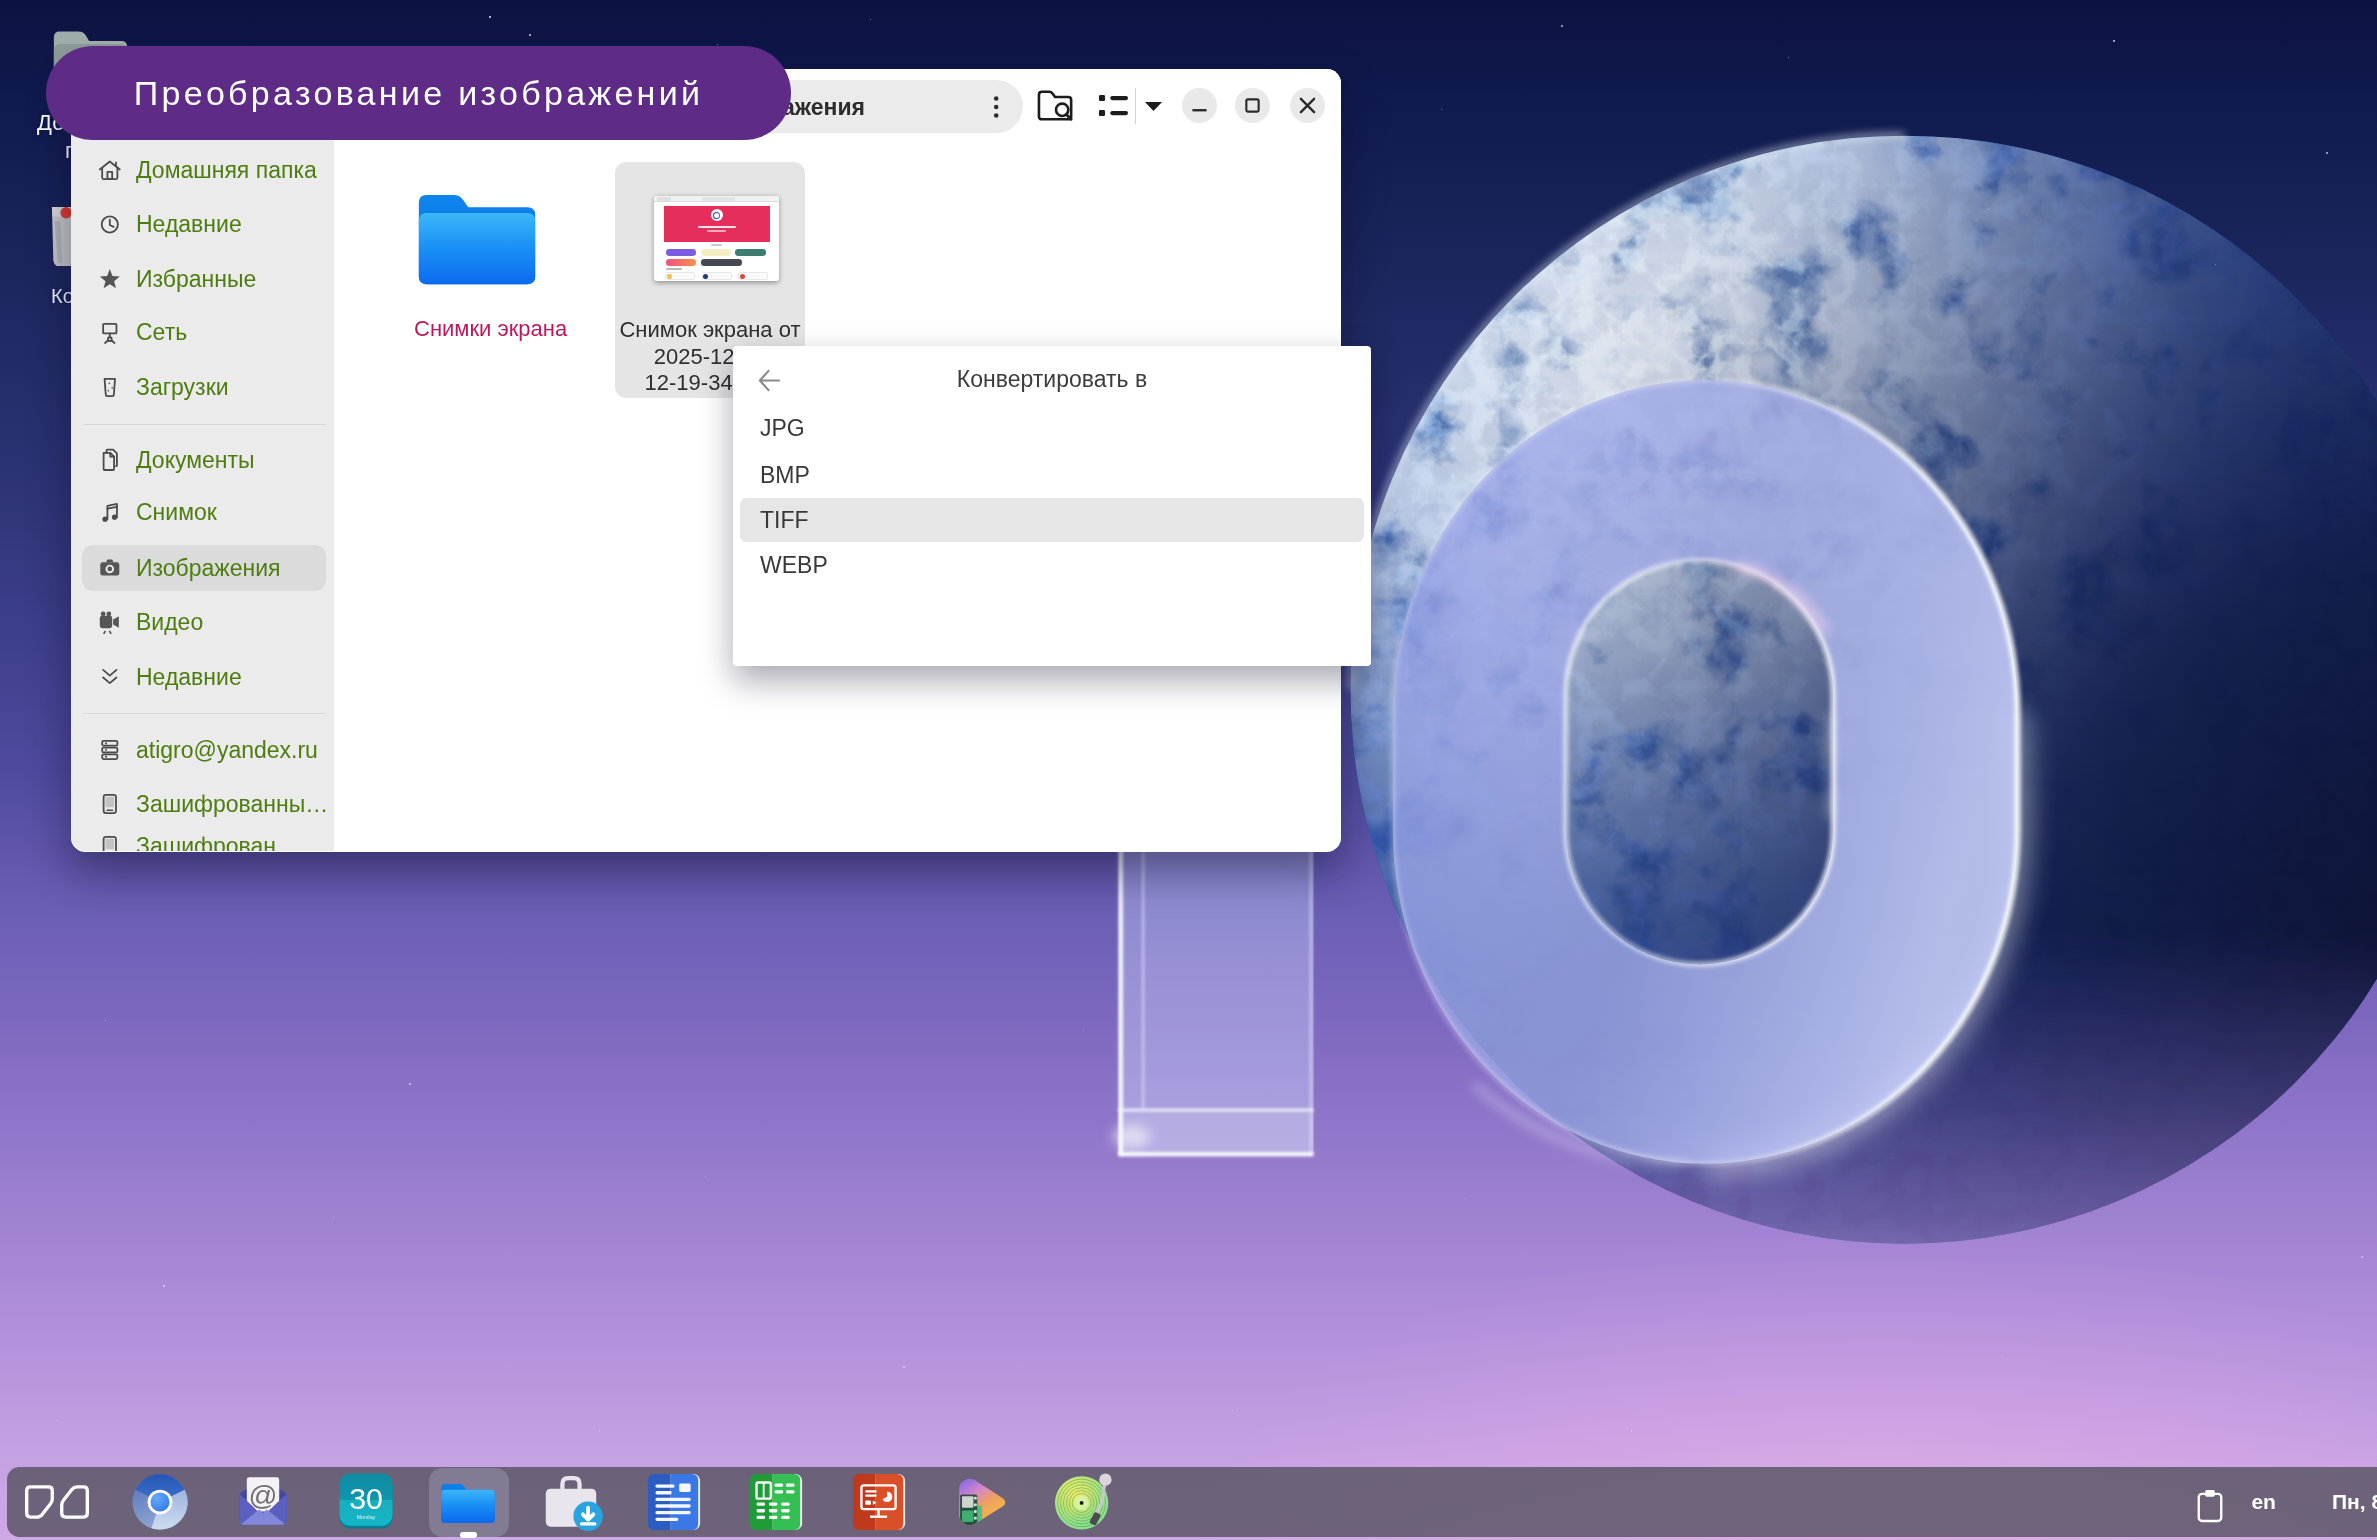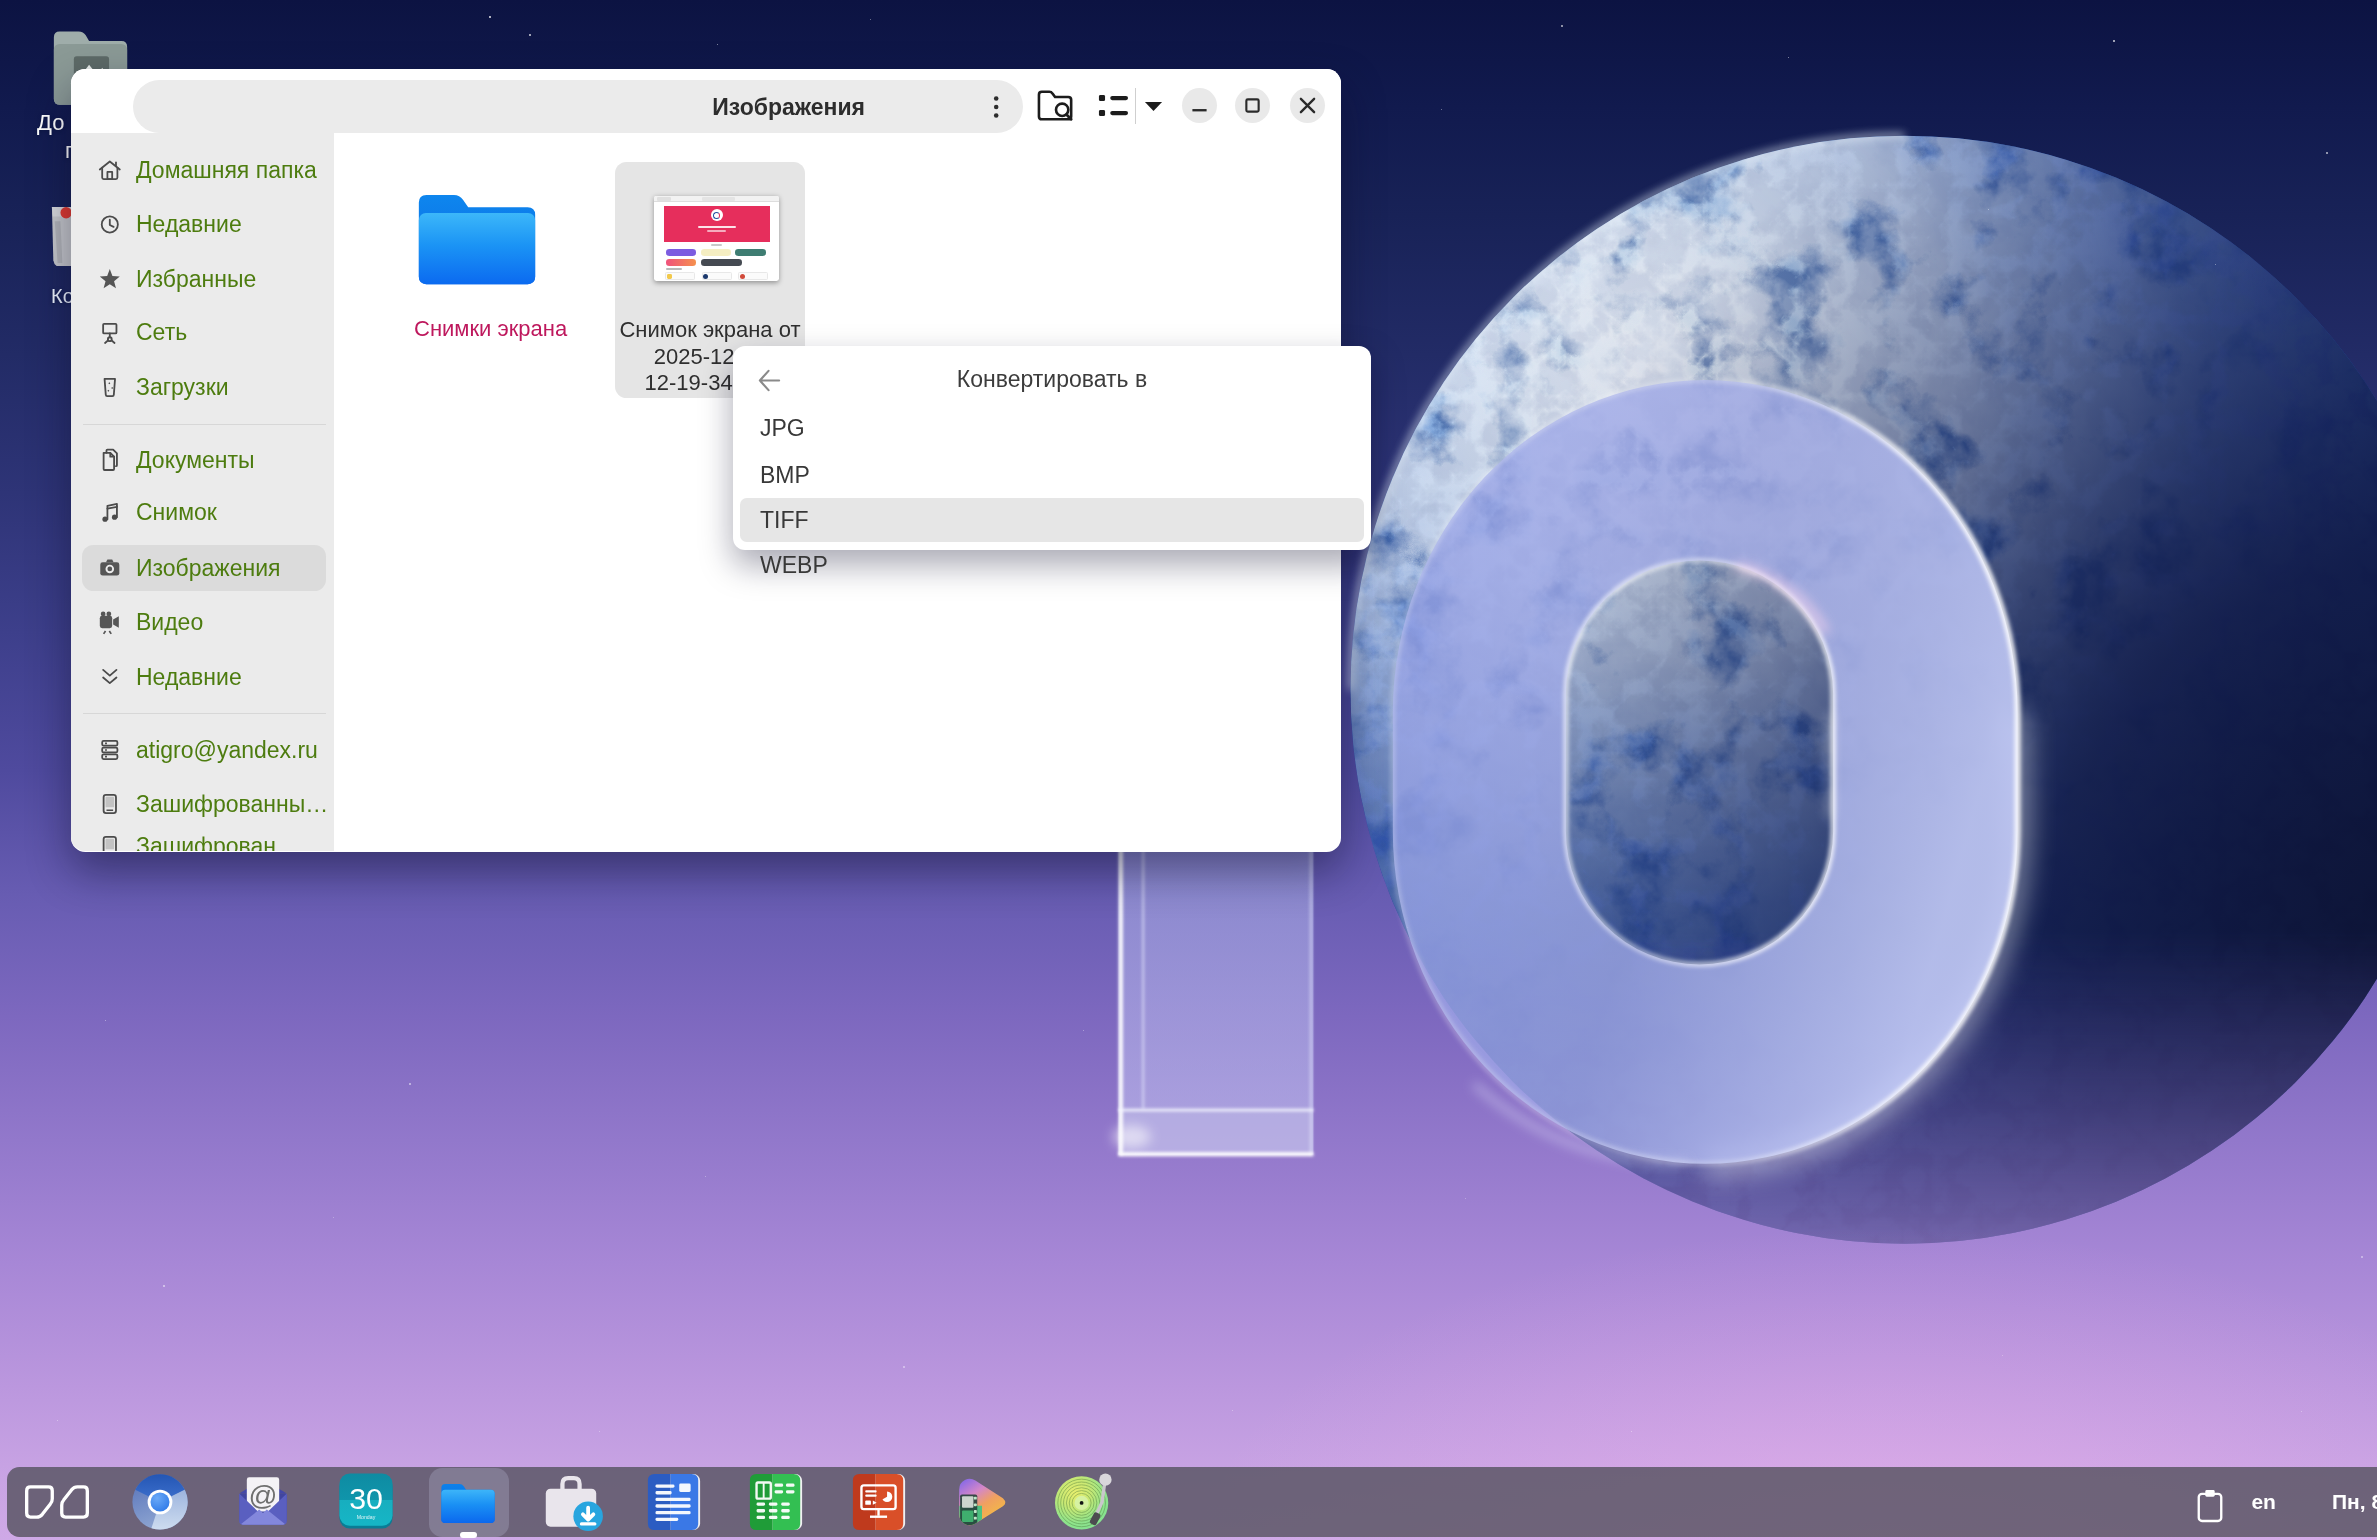--- a/index.html
+++ b/index.html
@@ -21,21 +21,21 @@
 #sbsel { position:absolute; left:10.5px; top:412px; width:244px; height:46px; background:#dbdbdb; border-radius:11.4px; }
 #titlebar { left:0; top:0; width:1270px; height:64px; background:#fff; border-radius:14.3px 14.3px 0 0; }
 #tabpill { position:absolute; left:62px; top:11px; width:890px; height:53px; background:#ebebeb; border-radius:27px; }
 #tabtitle { position:absolute; right:158px; top:50%; transform:translateY(-50%); font-size:23px; font-weight:700; color:#2d2d2d; }
 .winbtn { position:absolute; top:19px; width:35px; height:35px; border-radius:50%; background:#e9e9e9; }
 #statuspill { left:525px; top:741px; width:739px; height:39px; background:#ededed; border-radius:19px;
   display:flex; align-items:center; justify-content:center; font-size:20.4px; color:#303030; white-space:nowrap; }
 #tile { left:544px; top:93px; width:190px; height:236px; background:#e5e5e5; border-radius:11.4px; }
 .filelabel { position:absolute; width:100%; text-align:center; font-size:22px; color:#2f2f2f; }
 #foldlabel { position:absolute; left:343px; top:247px; width:126px; text-align:center; font-size:22px; color:#be185d; white-space:nowrap;}
-#popup { left:733px; top:346px; width:638px; height:204px; background:#fff; border-radius:12px;
+#popup { left:733px; top:346px; width:638px; height:320px; background:#fff; border-radius:4px;
   box-shadow:0 14.3px 33px rgba(10,10,40,0.35); }
 .pitem { position:absolute; left:27px; font-size:23px; color:#383838; }
 #banner { left:46px; top:46px; width:745px; height:94px; background:#5e2c87; border-radius:47px;
   display:flex; align-items:center; justify-content:center; }
 #banner span { color:#fff; font-size:34px; letter-spacing:3.3px; }
 #dock { left:6.7px; top:1467px; width:2726px; height:70px; background:rgba(84,81,94,0.80); border-radius:12.4px; }
 .dicon { position:absolute; top:50%; transform:translate(-50%,-50%); }
 .dtext { position:absolute; color:#fff; font-weight:700; top:50%; transform:translate(-50%,-50%); white-space:nowrap;text-align:right; }
 </style>
 </head>
@@ -422,20 +422,23 @@
     <svg class="abs" style="left:24px;top:22px" width="25" height="25" viewBox="0 0 52 52">
       <path d="M24,6 L6,26 L24,46 M6,26 L46,26" fill="none" stroke="#8a8a8a" stroke-width="4.5" stroke-linecap="round" stroke-linejoin="round"></path>
     </svg>
     <div class="abs" style="left:0; top:20px; width:100%; text-align:center; font-size:23px; color:#3c3c3c;">Конвертировать в</div>
     <div class="pitem" style="top:69px;">JPG</div>
     <div class="pitem" style="top:116px;">BMP</div>
     <div class="abs" style="left:6.7px; top:152px; width:624px; height:44px; background:#e6e6e6; border-radius:6.7px;"></div>
     <div class="pitem" style="top:161px;">TIFF</div>
     <div class="pitem" style="top:206px;">WEBP</div>
   </div>
+  <div class="abs" id="banner">
+      <span>Преобразование изображений</span>
+    </div>
   <div class="abs" id="dock">
     <div class="abs" style="left:422px;top:0.5px;width:80px;height:69px;background:rgba(222,226,255,0.20);border-radius:13.3px;"></div>
     <svg class="dicon" style="left:50px" width="67" height="36" viewBox="0 0 140 76">
       <g fill="none" stroke="#ffffff" stroke-width="7" stroke-linejoin="round">
         <path d="M14,6 L52,6 Q60,6 60,14 L60,31 Q60,38 56,42 L39,64 Q34,70 27,70 L14,70 Q6,70 6,62 L6,14 Q6,6 14,6 Z"></path>
         <path d="M126,70 L88,70 Q80,70 80,62 L80,45 Q80,38 84,34 L101,12 Q106,6 113,6 L126,6 Q134,6 134,14 L134,62 Q134,70 126,70 Z"></path>
       </g>
     </svg>
     <svg class="dicon" style="left:153px" width="59" height="59" viewBox="0 0 124 124">
       <defs>

